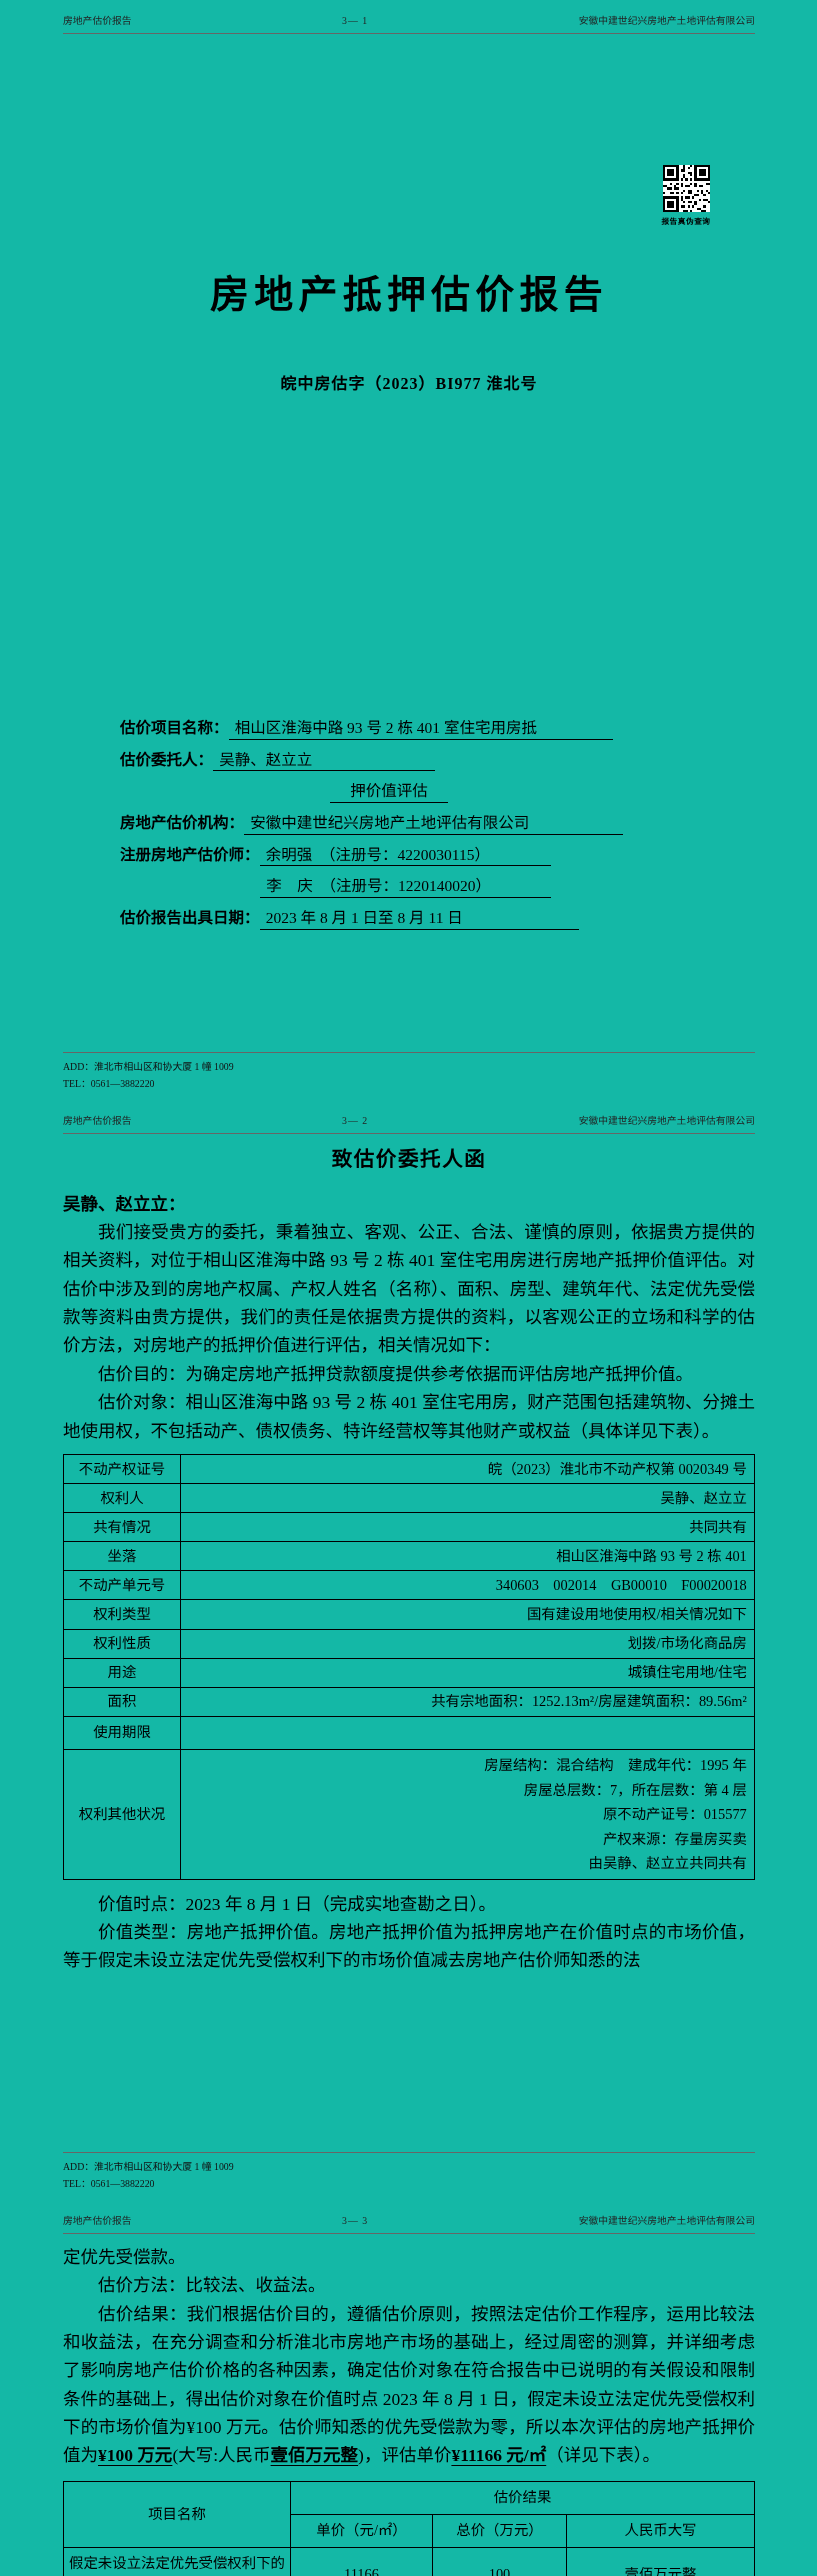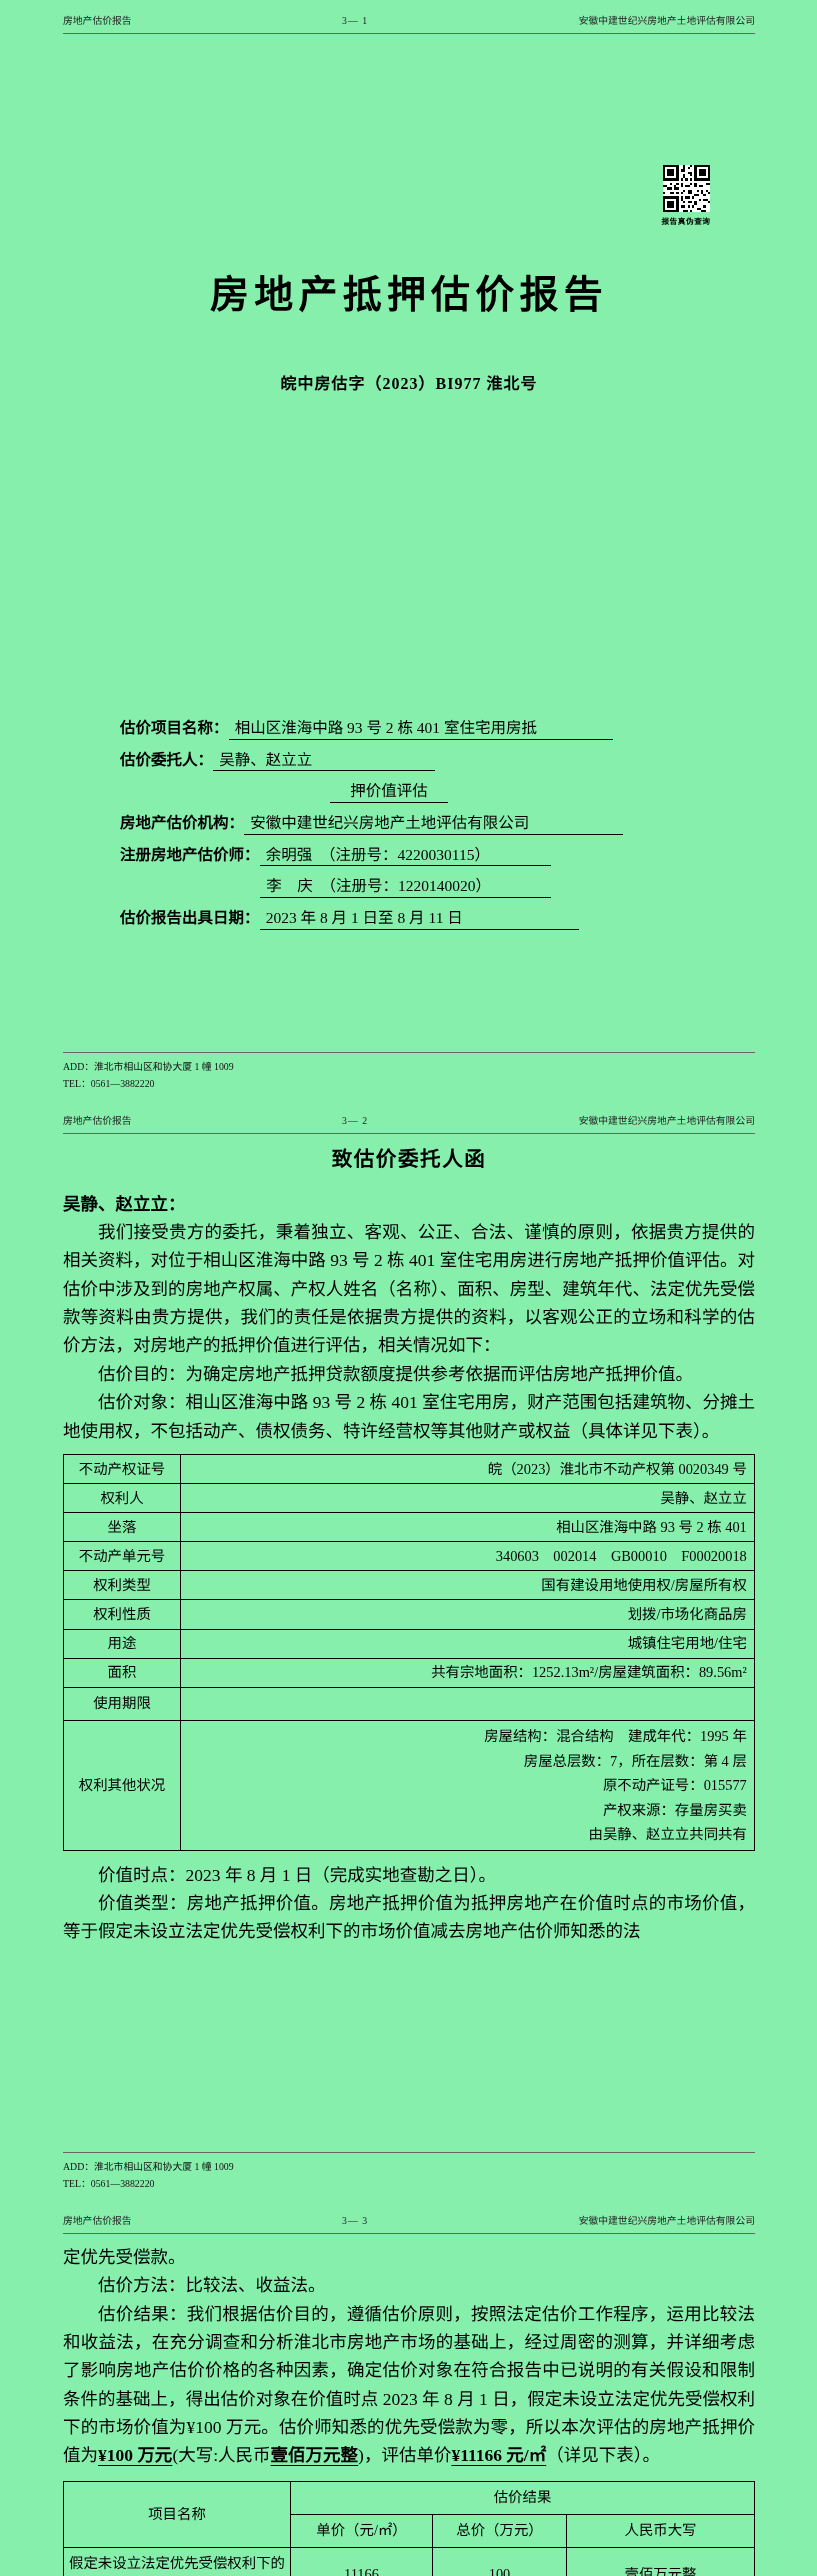--- a/index.html
+++ b/index.html
@@ -1,18 +1,18 @@
 <!DOCTYPE html>
 <html lang="zh-CN" style="font-size:8.2px"><head>
 <meta charset="utf-8">
 <style>
   *{margin:0;padding:0;box-sizing:border-box;}
   html,body{background:#ffffff;}
   body{width:818px;font-family:"Liberation Serif","DejaVu Serif",serif;color:#000;}
-  .page{position:relative;width:818px;height:1100px;background:#86efac;overflow:hidden;}
+  .page{position:relative;width:818px;height:1100px;background:#14b8a6;overflow:hidden;}
 
   
   .phead{position:absolute;top:13.4px;left:63px;width:692px;display:flex;justify-content:space-between;align-items:baseline;font-size:9.8px;color:#222;padding-bottom:5.2px;border-bottom:0.5px solid #666;}
   .ph-c{letter-spacing:1px;}
   .pfoot{position:absolute;bottom:8.2px;left:63px;width:692px;border-top:0.5px solid #666;padding-top:4.1px;font-size:9.8px;line-height:1.75;color:#111;}
 
   
   .qrwrap{position:absolute;top:165px;right:106px;width:52px;text-align:center;}
   .qr{width:47px;height:47px;display:block;margin:0 auto;}
   .qrcap{font-size:7.7px;font-weight:700;margin-top:2.6px;letter-spacing:0.5px;}
@@ -191,30 +191,34 @@
         <tbody>
           <tr>
             <td class="k">不动产权证号</td>
             <td>皖（2023）淮北市不动产权第 0020349 号</td>
           </tr>
           <tr>
             <td class="k">权利人</td>
             <td>吴静、赵立立</td>
           </tr>
           <tr>
+            <td class="k">共有情况</td>
+            <td>共同共有</td>
+          </tr>
+          <tr>
             <td class="k">坐落</td>
             <td>相山区淮海中路 93 号 2 栋 401</td>
           </tr>
           <tr>
             <td class="k">不动产单元号</td>
             <td>340603　002014　GB00010　F00020018</td>
           </tr>
           <tr>
             <td class="k">权利类型</td>
-            <td>国有建设用地使用权/房屋所有权</td>
+            <td>国有建设用地使用权/相关情况如下</td>
           </tr>
           <tr>
             <td class="k">权利性质</td>
             <td>划拨/市场化商品房</td>
           </tr>
           <tr>
             <td class="k">用途</td>
             <td>城镇住宅用地/住宅</td>
           </tr>
           <tr>

